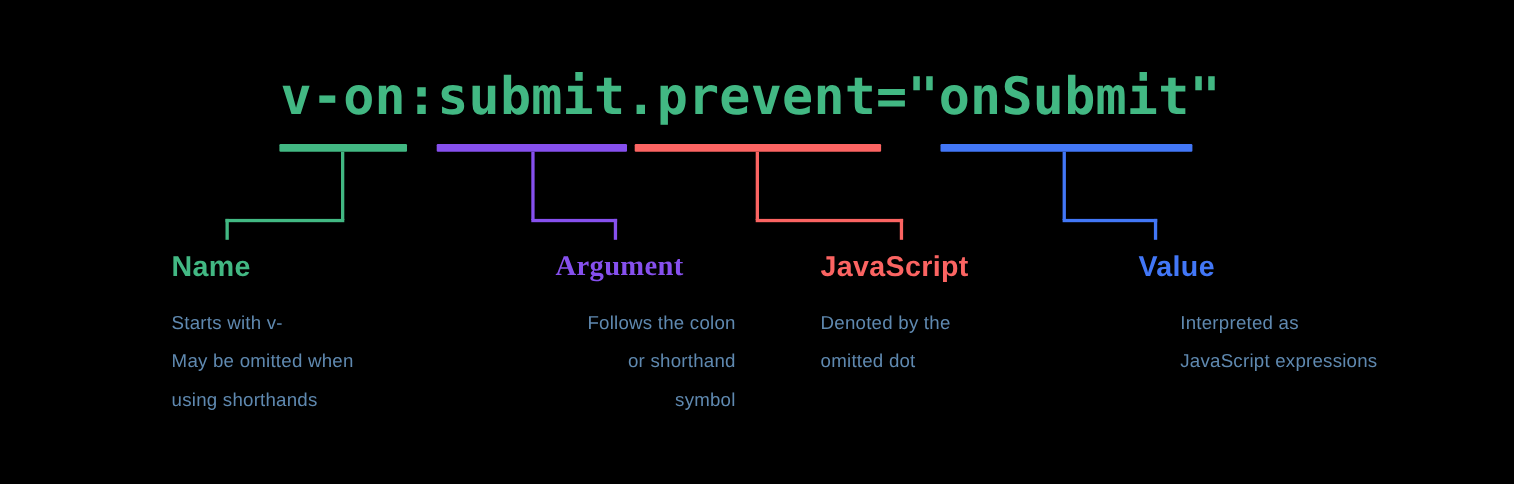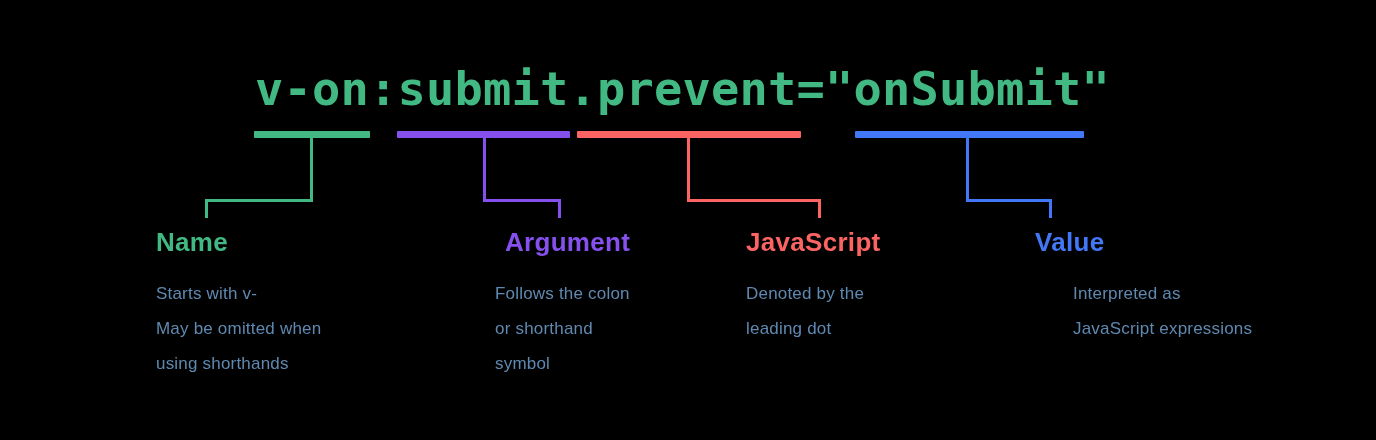--- a/index.html
+++ b/index.html
@@ -49,21 +49,21 @@
   .name-elbow     { left: 205px;  width: 108px; }
   .name-stub      { left: 205px; }
   .name-label     { left: 156px; }
   .name-desc      { left: 156px; }
 
   .argument-bar   { left: 397px;  width: 173px; }
   .argument-stem  { left: 483px; }
   .argument-elbow { left: 483px;  width: 78px; }
   .argument-stub  { left: 558px; }
   .argument-label { left: 505px; }
-  .argument-desc  { left: 495px; }
+  .argument-desc  { left: 534px; text-align: right; }
 
   .modifiers-bar   { left: 577px; width: 224px; }
   .modifiers-stem  { left: 687px; }
   .modifiers-elbow { left: 687px; width: 134px; }
   .modifiers-stub  { left: 818px; }
   .modifiers-label { left: 746px; }
   .modifiers-desc  { left: 746px; }
 
   .value-bar   { left: 855px;  width: 229px; }
   .value-stem  { left: 966px; }
@@ -85,32 +85,32 @@
   <div class="stub name-stub" style="background: rgb(66, 184, 131);"></div>
   <div class="label name-label" style="color: rgb(66, 184, 131);">Name</div>
   <div class="desc name-desc" style="color: rgb(95, 137, 176);">Starts with v-
 May be omitted when
 using shorthands</div>
 
   <div class="bar argument-bar" style="background: rgb(134, 80, 238);"></div>
   <div class="stem argument-stem" style="background: rgb(134, 80, 238);"></div>
   <div class="elbow argument-elbow" style="background: rgb(134, 80, 238);"></div>
   <div class="stub argument-stub" style="background: rgb(134, 80, 238);"></div>
-  <div class="label argument-label" style="color: rgb(134, 80, 238);">Argument</div>
+  <div class="label argument-label" style="color: rgb(134, 80, 238); font-family: Liberation Serif, serif;">Argument</div>
   <div class="desc argument-desc" style="color: rgb(95, 137, 176);">Follows the colon
 or shorthand
 symbol</div>
 
   <div class="bar modifiers-bar" style="background: rgb(251, 100, 98);"></div>
   <div class="stem modifiers-stem" style="background: rgb(251, 100, 98);"></div>
   <div class="elbow modifiers-elbow" style="background: rgb(251, 100, 98);"></div>
   <div class="stub modifiers-stub" style="background: rgb(251, 100, 98);"></div>
   <div class="label modifiers-label" style="color: rgb(251, 100, 98);">JavaScript</div>
   <div class="desc modifiers-desc" style="color: rgb(95, 137, 176);">Denoted by the
-leading dot</div>
+omitted dot</div>
 
   <div class="bar value-bar" style="background: rgb(66, 119, 247);"></div>
   <div class="stem value-stem" style="background: rgb(66, 119, 247);"></div>
   <div class="elbow value-elbow" style="background: rgb(66, 119, 247);"></div>
   <div class="stub value-stub" style="background: rgb(66, 119, 247);"></div>
   <div class="label value-label" style="color: rgb(66, 119, 247);">Value</div>
   <div class="desc value-desc" style="color: rgb(95, 137, 176); margin-left: 38px;">Interpreted as
 JavaScript expressions</div>
 
 </div>

